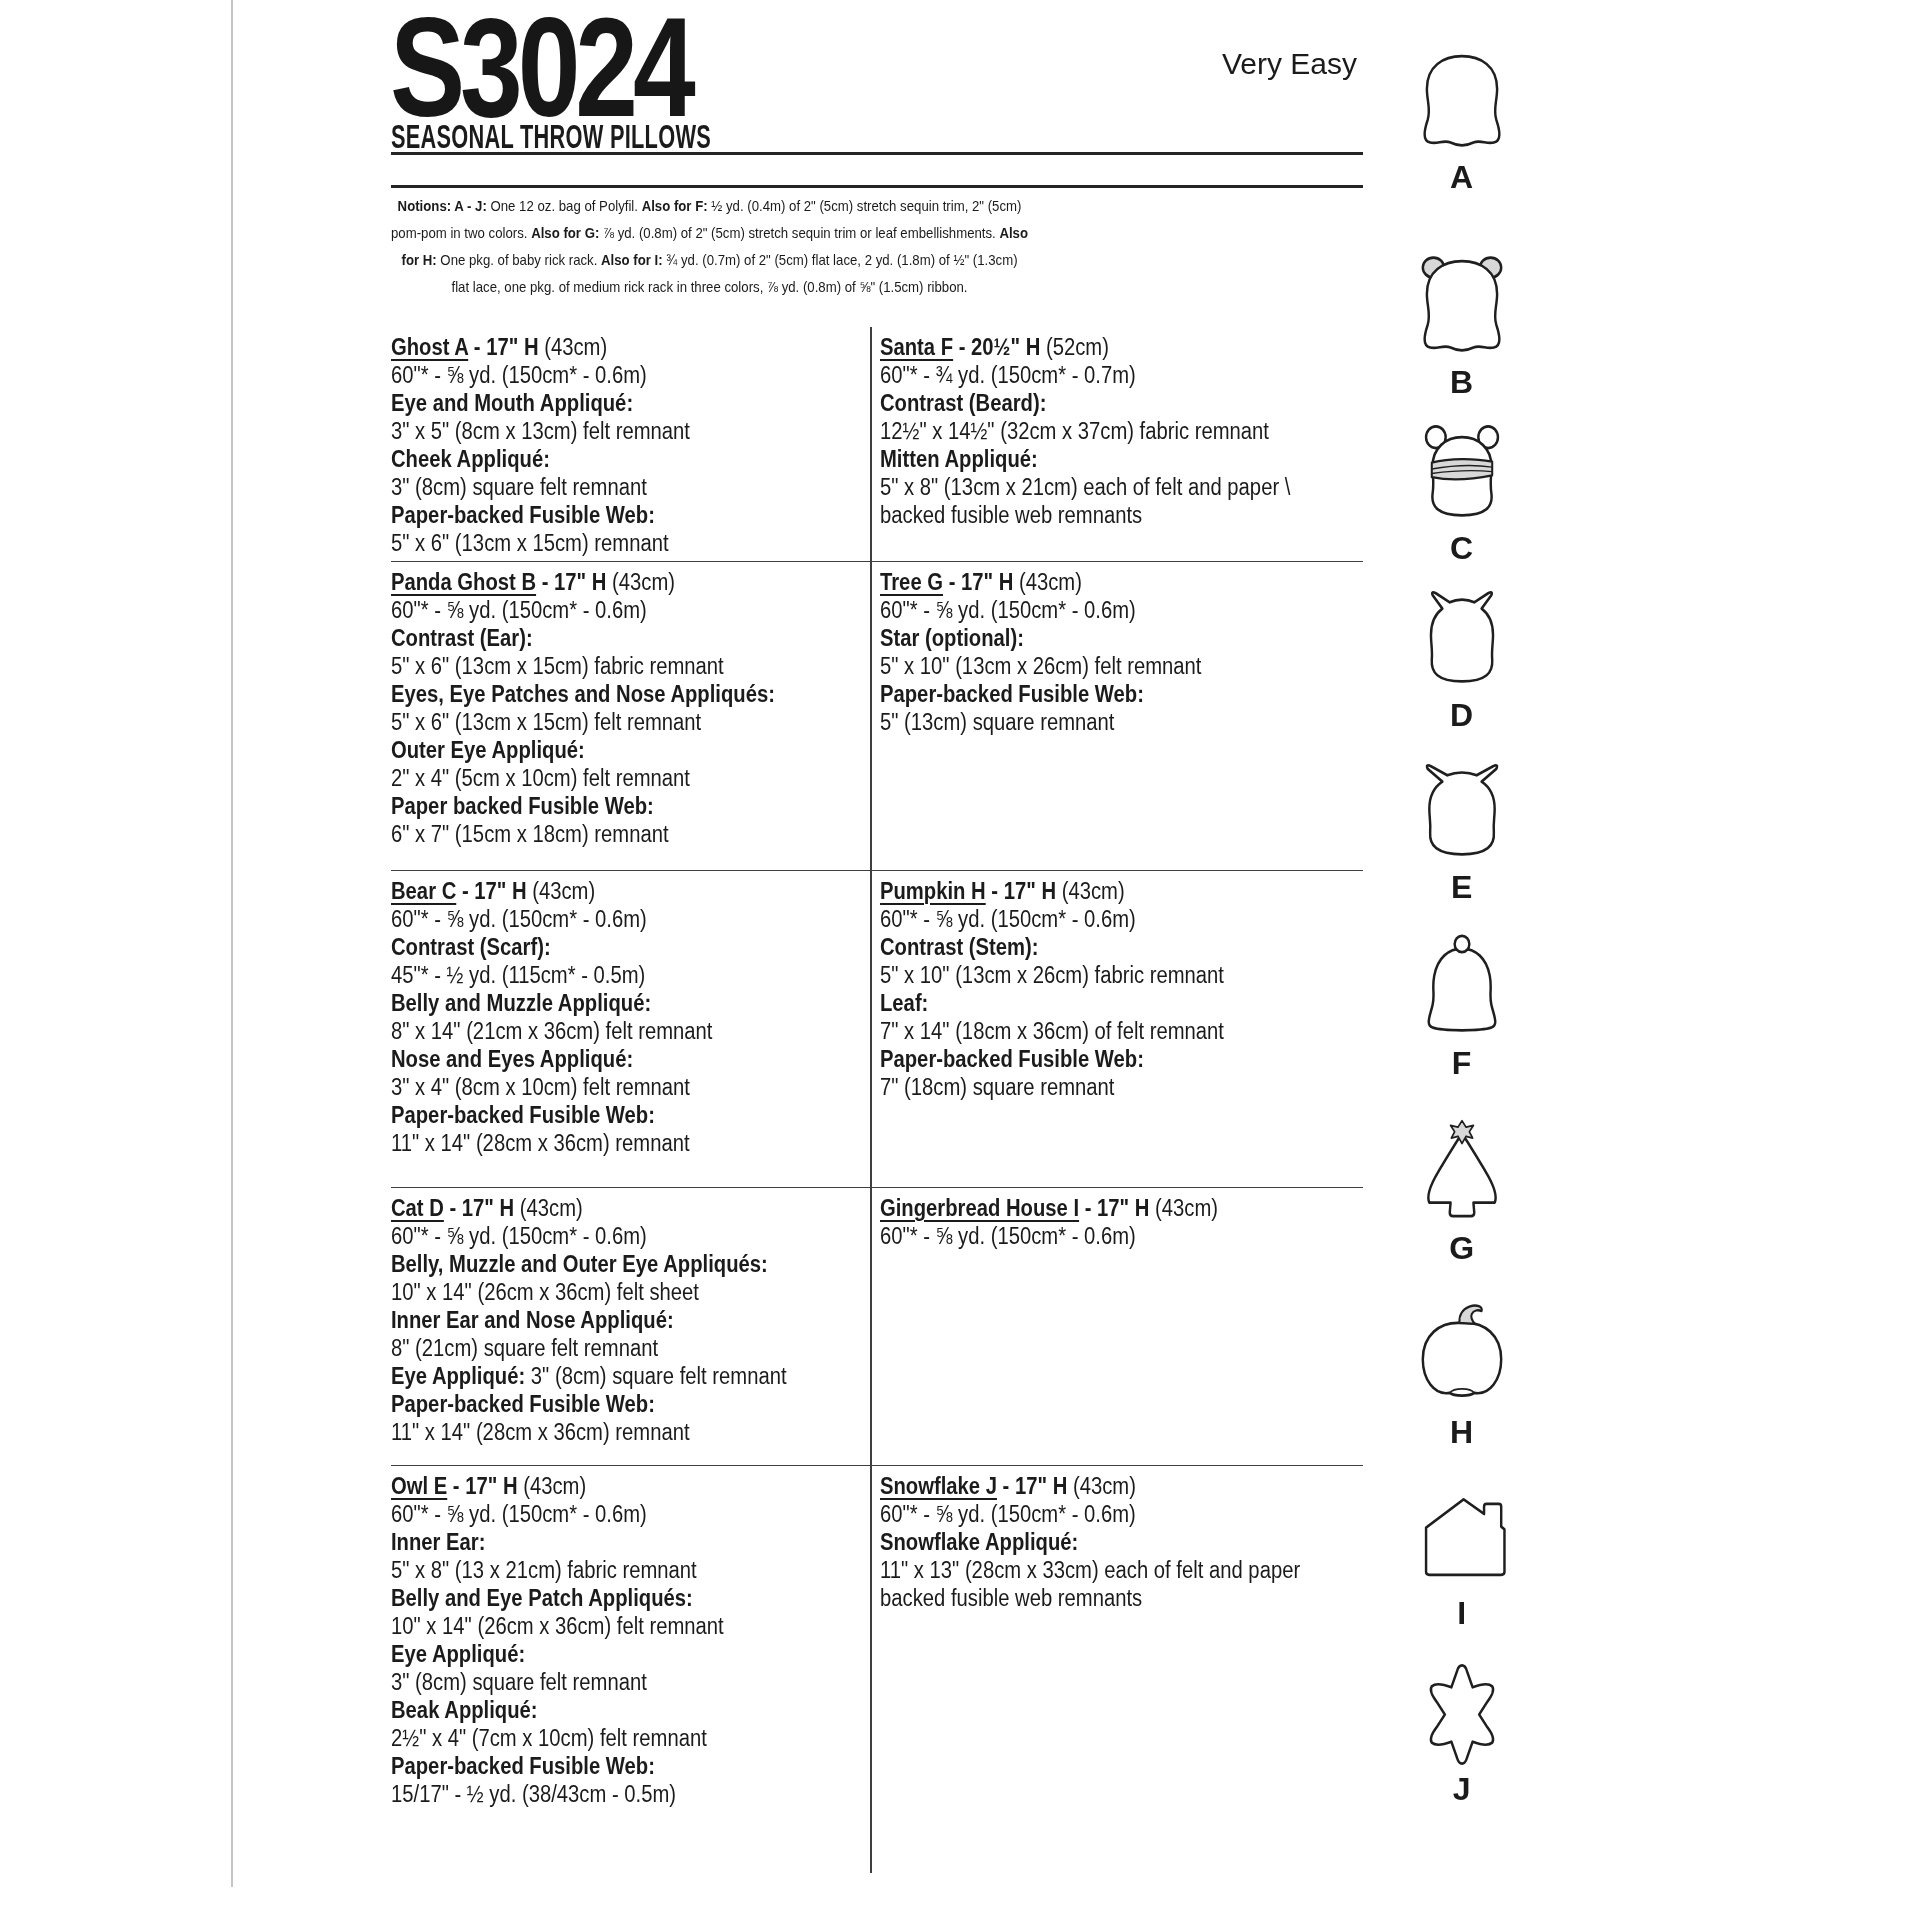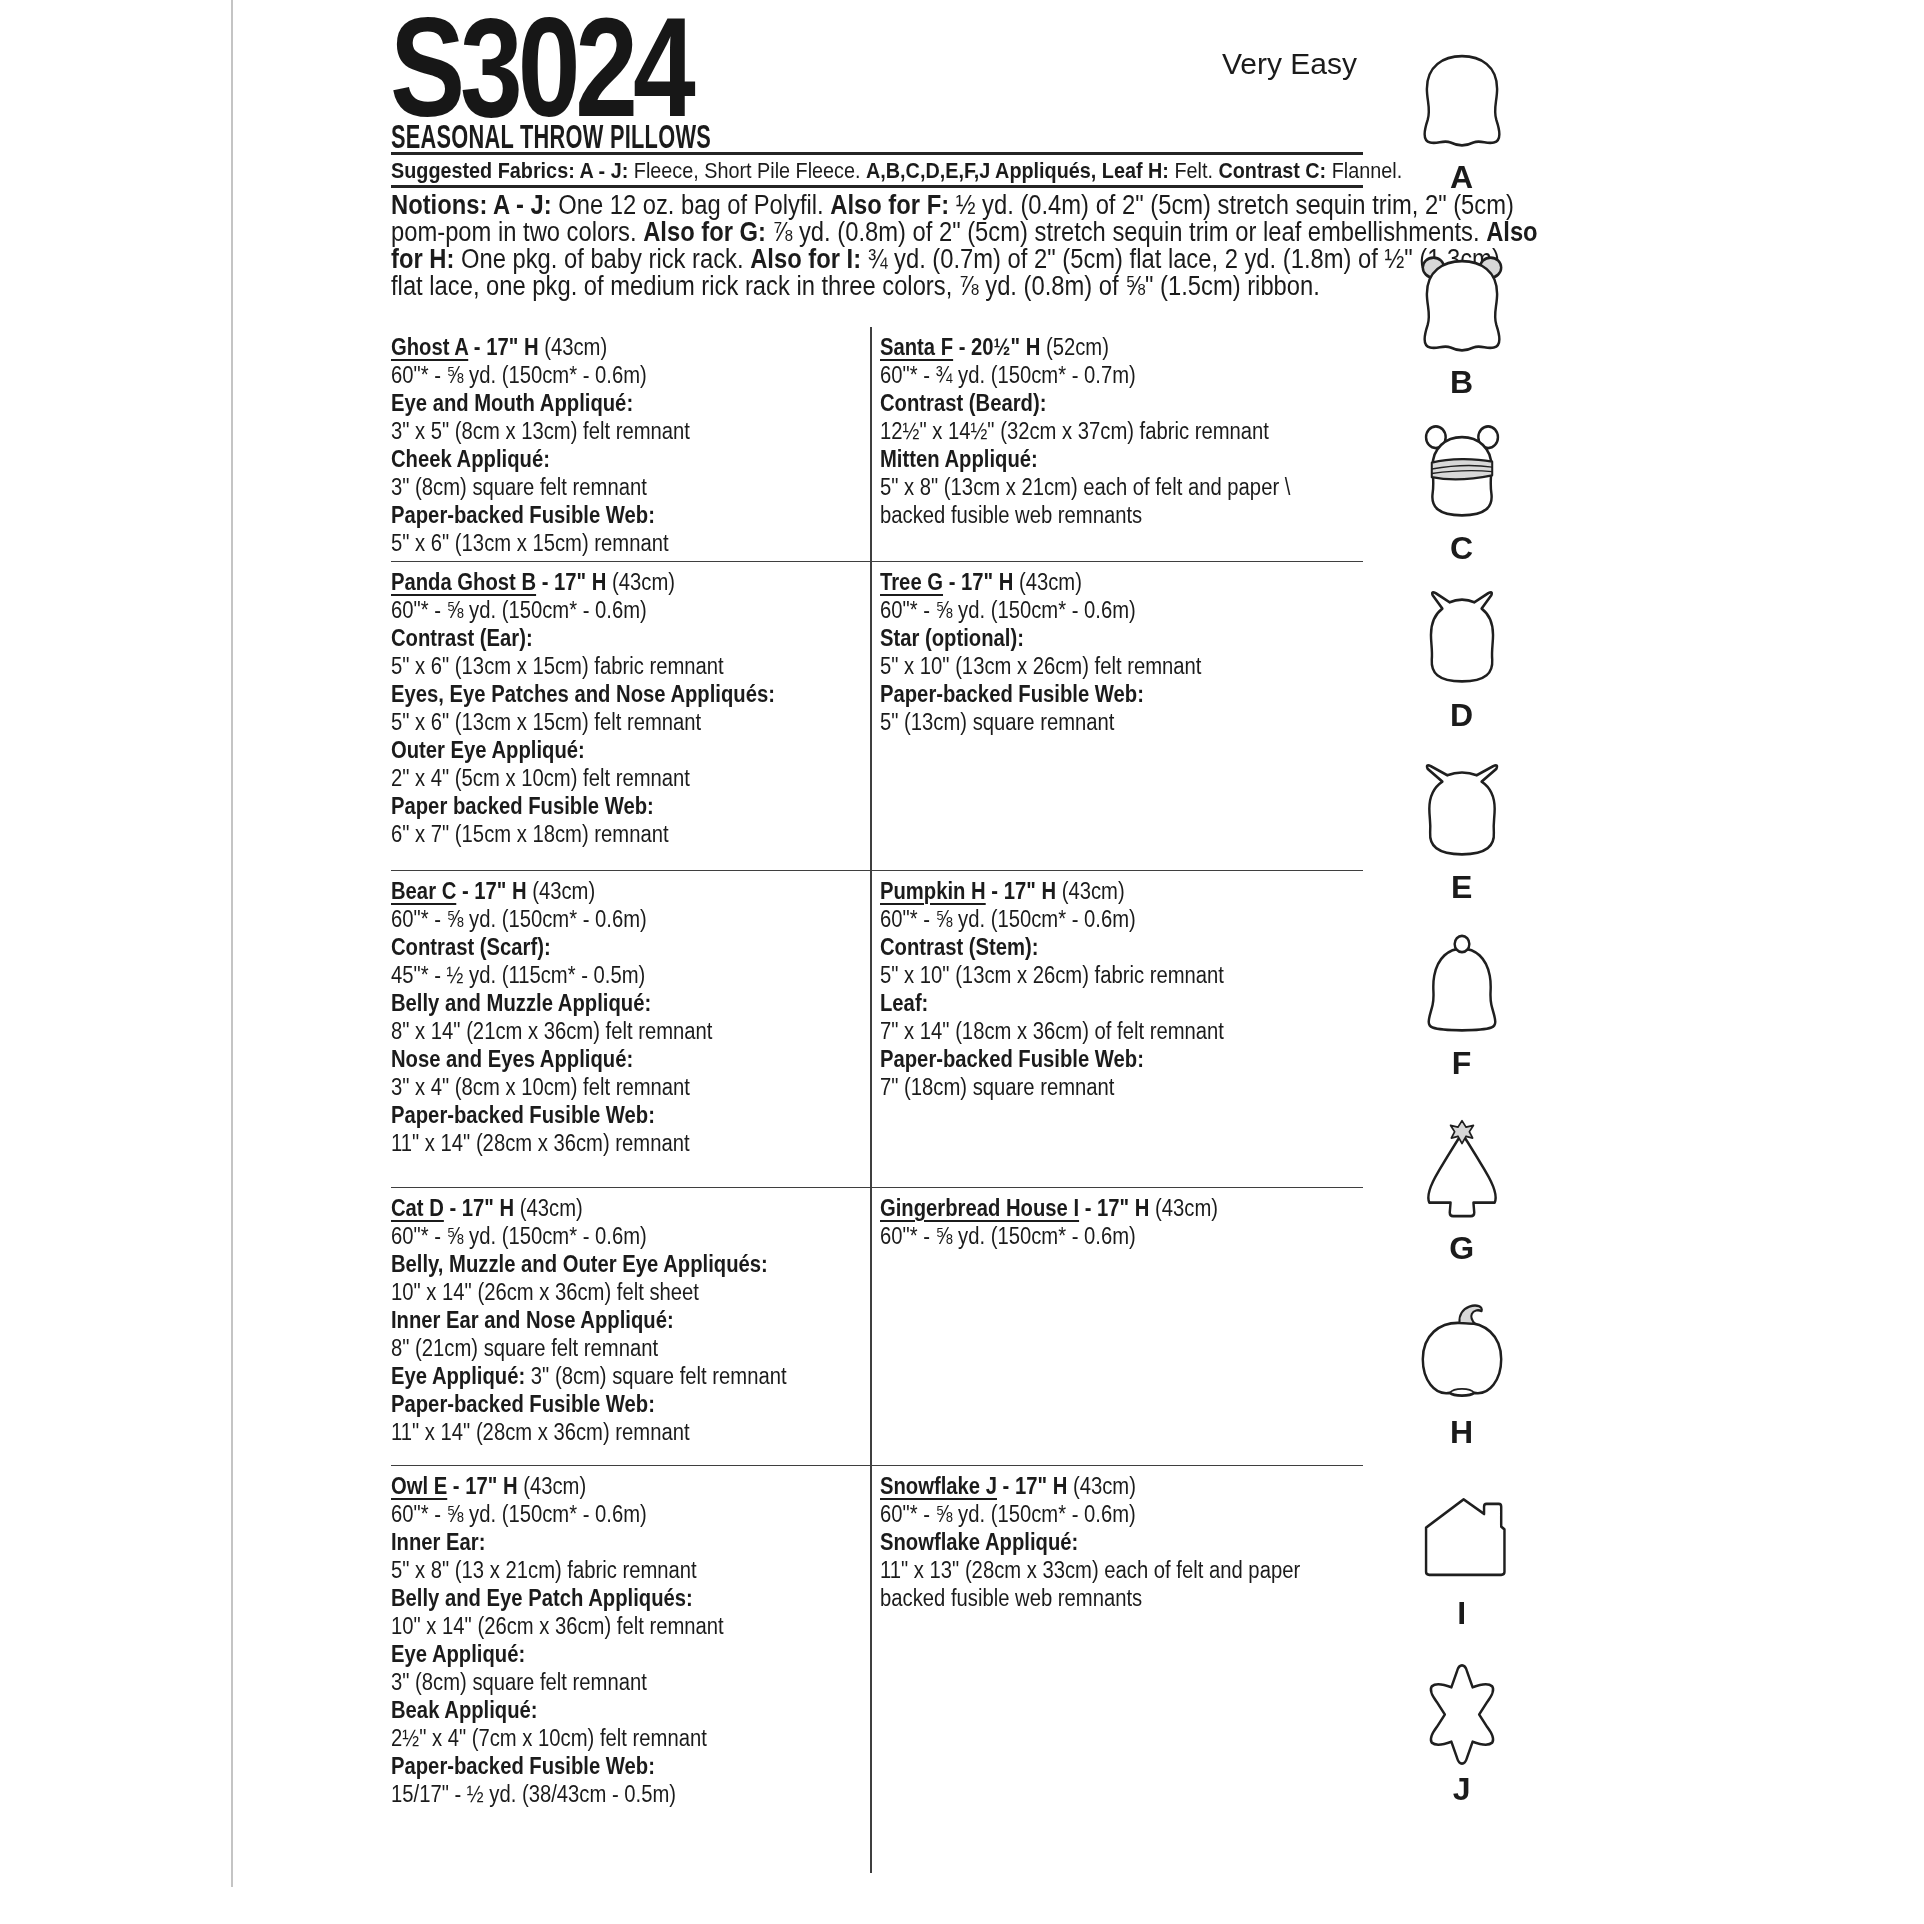--- a/index.html
+++ b/index.html
@@ -18,21 +18,21 @@
   .difficulty{position:absolute;left:1107px;top:47px;width:250px;text-align:right;font-size:30px;white-space:nowrap;}
   .category-title{
     position:absolute;left:391px;top:118px;font-size:33px;font-weight:bold;
     display:inline-block;transform:scaleX(0.66);transform-origin:0 0;white-space:nowrap;letter-spacing:0.4px;
   }
   .rule-a{position:absolute;left:391px;top:152px;width:972px;height:3.2px;background:#242424;}
   .rule-b{position:absolute;left:391px;top:185px;width:972px;height:3.2px;background:#242424;}
 
   .cond{display:block;transform:scaleX(0.88);transform-origin:0 50%;white-space:nowrap;}
   .fabrics{position:absolute;left:391px;top:156px;height:30px;line-height:30px;font-size:22.5px;}
-  .notions{position:absolute;left:391px;top:192px;font-size:27px;line-height:27px;}
+  .notions{position:absolute;left:391px;top:192px;font-size:15px;line-height:27px;text-align:center;}
   .notions .cond{height:27px;line-height:27px;}
 
   .rows{position:absolute;left:391px;top:327px;width:972px;}
   .row{display:flex;align-items:stretch;}
   .row + .row{border-top:1.6px solid #3f3f3f;}
   .row:nth-child(1){min-height:234px;}
   .row:nth-child(2){min-height:308px;}
   .row:nth-child(3){min-height:316px;}
   .row:nth-child(4){min-height:277px;}
   .row:nth-child(5){min-height:405px;}
@@ -59,23 +59,20 @@
   <div class="edge-line"></div>
   <div class="edge-dark"></div>
 
   <div class="pattern-number">S3024</div>
   <div class="difficulty">Very Easy</div>
   <div class="category-title">SEASONAL THROW PILLOWS</div>
 
   <div class="rule-a"></div>
   <div class="rule-b"></div>
 
-  <div class="fabrics">
-      <span class="cond" id="fabrics-line"><span class="seg-b">Suggested Fabrics: A - J:</span><span> Fleece, Short Pile Fleece. </span><span class="seg-b">A,B,C,D,E,F,J Appliqués, Leaf H:</span><span> Felt. </span><span class="seg-b">Contrast C:</span><span> Flannel.</span></span>
-    </div>
   <div class="notions" id="notions">
       <div class="cond"><span class="seg-b">Notions: A - J:</span><span> One 12 oz. bag of Polyfil. </span><span class="seg-b">Also for F:</span><span> ½ yd. (0.4m) of 2" (5cm) stretch sequin trim, 2" (5cm)</span></div>
       <div class="cond"><span>pom-pom in two colors. </span><span class="seg-b">Also for G:</span><span> ⅞ yd. (0.8m) of 2" (5cm) stretch sequin trim or leaf embellishments. </span><span class="seg-b">Also</span></div>
       <div class="cond"><span class="seg-b">for H:</span><span> One pkg. of baby rick rack. </span><span class="seg-b">Also for I:</span><span> ¾ yd. (0.7m) of 2" (5cm) flat lace, 2 yd. (1.8m) of ½" (1.3cm)</span></div>
       <div class="cond"><span>flat lace, one pkg. of medium rick rack in three colors, ⅞ yd. (0.8m) of ⅝" (1.5cm) ribbon.</span></div>
     </div>
 
   <div class="rows" id="rows">
       <div class="row">
         <div class="cell left">

